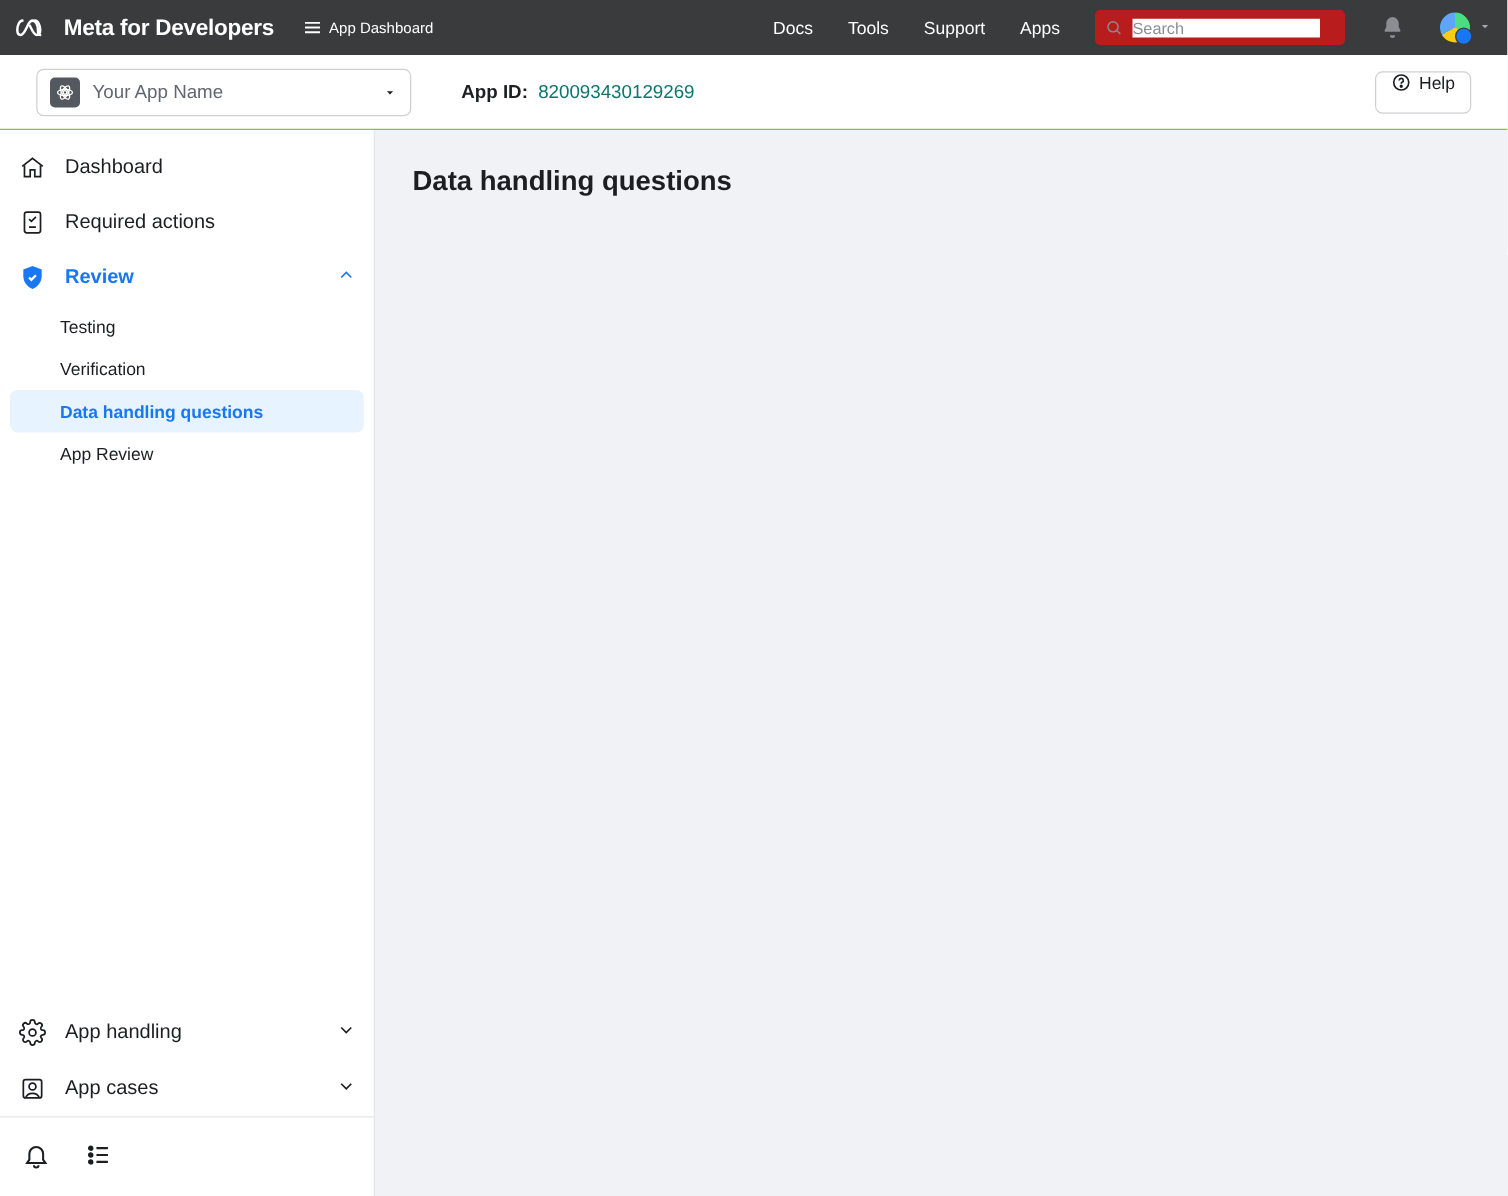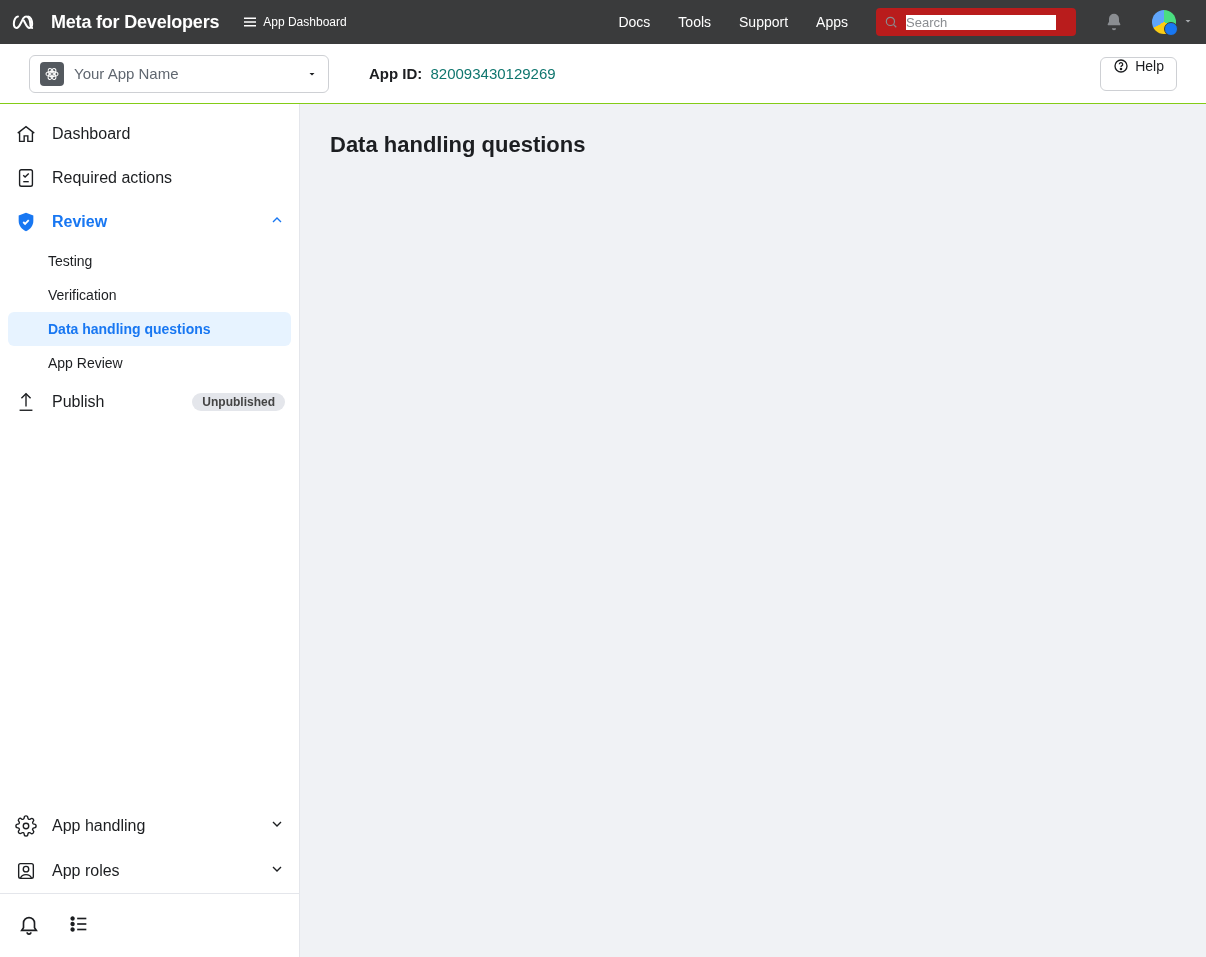--- a/index.html
+++ b/index.html
@@ -351,31 +351,20 @@
       <span class="expand">
         <svg viewBox="0 0 24 24" fill="none" stroke="currentColor" stroke-width="2">
             <polyline points="18 15 12 9 6 15"></polyline>
           </svg>
       </span>
     </div>
     <div class="side-subitem">Testing</div>
     <div class="side-subitem">Verification</div>
     <div class="side-subitem selected">Data handling questions</div>
     <div class="side-subitem">App Review</div>
-    <div class="side-item">
-      <span class="icon">
-        <svg viewBox="0 0 24 24" fill="none" stroke="currentColor">
-            <path d="M12 3v14"></path>
-            <path d="M7 8l5-5 5 5"></path>
-            <path d="M5 21h14"></path>
-          </svg>
-      </span>
-      <span>Publish</span>
-      <span class="side-badge">Unpublished</span>
-    </div>
 
     <div class="sidebar-spacer"></div>
 
     <div class="sidebar-bottom">
       <div class="side-item">
         <span class="icon">
           <svg viewBox="0 0 24 24" fill="none" stroke="currentColor">
               <circle cx="12" cy="12" r="3"></circle>
               <path d="M19.4 15a1.7 1.7 0 0 0 .34 1.87l.06.06a2 2 0 1 1-2.83 2.83l-.06-.06a1.7 1.7 0 0 0-1.87-.34 1.7 1.7 0 0 0-1 1.56V21a2 2 0 1 1-4 0v-.09a1.7 1.7 0 0 0-1-1.56 1.7 1.7 0 0 0-1.87.34l-.06.06a2 2 0 1 1-2.83-2.83l.06-.06a1.7 1.7 0 0 0 .34-1.87 1.7 1.7 0 0 0-1.56-1H3a2 2 0 1 1 0-4h.09a1.7 1.7 0 0 0 1.56-1 1.7 1.7 0 0 0-.34-1.87l-.06-.06a2 2 0 1 1 2.83-2.83l.06.06a1.7 1.7 0 0 0 1.87.34H9a1.7 1.7 0 0 0 1-1.56V3a2 2 0 1 1 4 0v.09a1.7 1.7 0 0 0 1 1.56 1.7 1.7 0 0 0 1.87-.34l.06-.06a2 2 0 1 1 2.83 2.83l-.06.06a1.7 1.7 0 0 0-.34 1.87V9a1.7 1.7 0 0 0 1.56 1H21a2 2 0 1 1 0 4h-.09a1.7 1.7 0 0 0-1.56 1z"></path>
             </svg>
@@ -388,21 +377,21 @@
         </span>
       </div>
       <div class="side-item">
         <span class="icon">
           <svg viewBox="0 0 24 24" fill="none" stroke="currentColor">
               <rect x="4" y="4" width="16" height="16" rx="2"></rect>
               <circle cx="12" cy="10" r="3"></circle>
               <path d="M6 20c1-3 4-4 6-4s5 1 6 4"></path>
             </svg>
         </span>
-        <span>App roles</span>
+        <span>App cases</span>
         <span class="expand">
           <svg viewBox="0 0 24 24" fill="none" stroke="currentColor" stroke-width="2">
               <polyline points="6 9 12 15 18 9"></polyline>
             </svg>
         </span>
       </div>
     </div>
 
     <div class="sidebar-footer">
       <div class="foot-btn">

